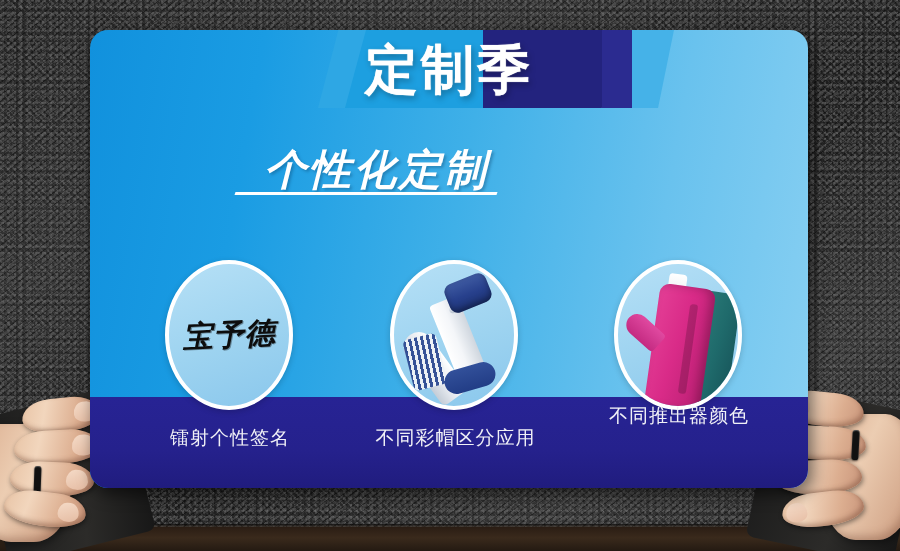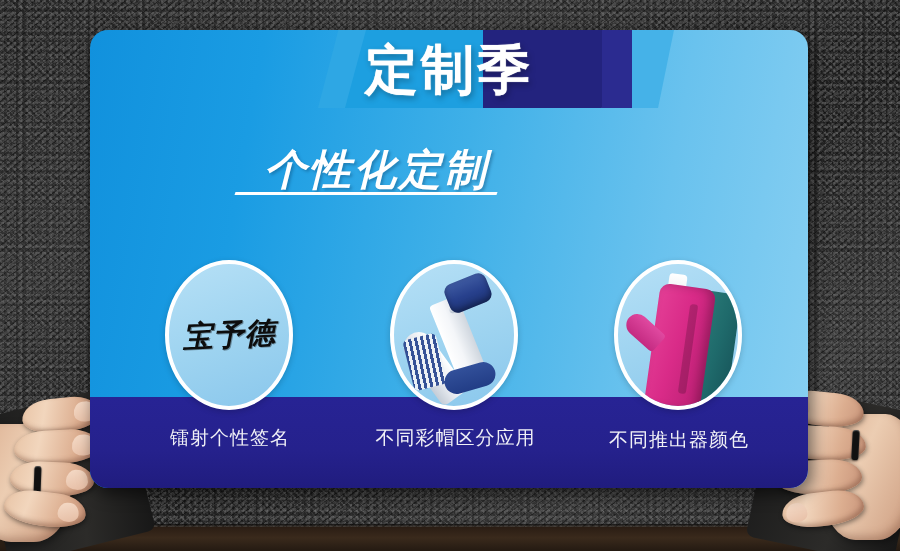--- a/index.html
+++ b/index.html
@@ -250,21 +250,21 @@
   }
 
   
   .captions { position:absolute; left:0; bottom:0; width:718px; height:91px; }
   .caption {
     position:absolute; color:#f0f0f6; font-size:19px; line-height:26px;
     text-align:center; letter-spacing:1px;
   }
   #caption-1 { left:45px; top:28px; width:190px; }
   #caption-2 { left:258px; top:28px; width:215px; }
-  #caption-3 { left:480px; top:30px; width:218px; }
+  #caption-3 { left:480px; top:6px; width:218px; }
 </style>
 </head>
 <body>
 
 <div id="scene">
 
   <div class="wall"></div>
   <div class="wall-speckle"></div>
   <div class="floor-edge"></div>
   <div class="floor-strip"></div>

